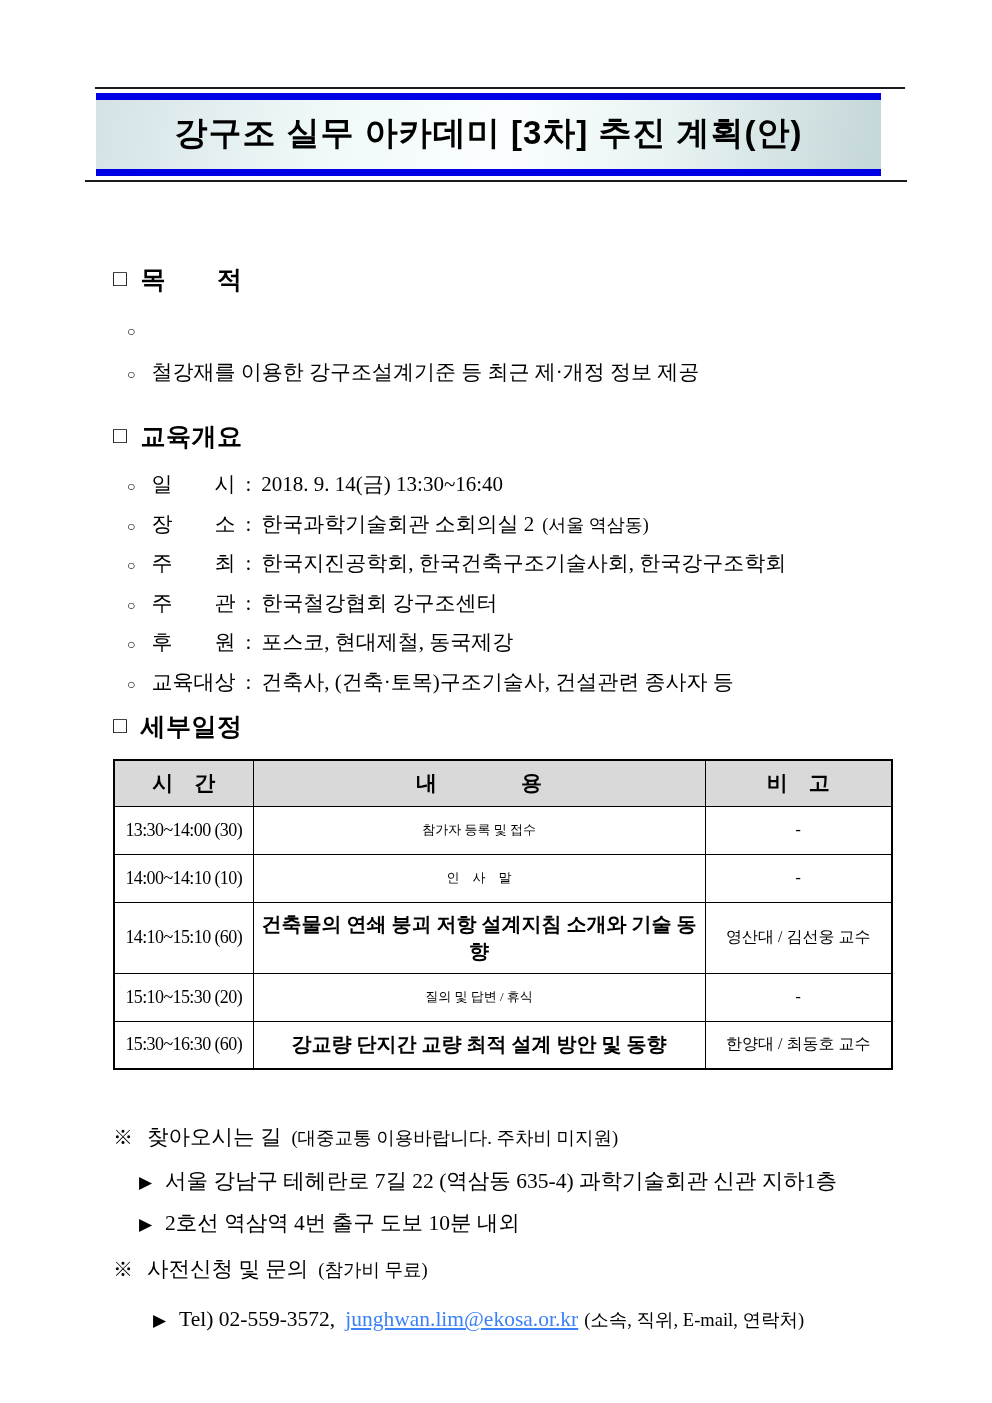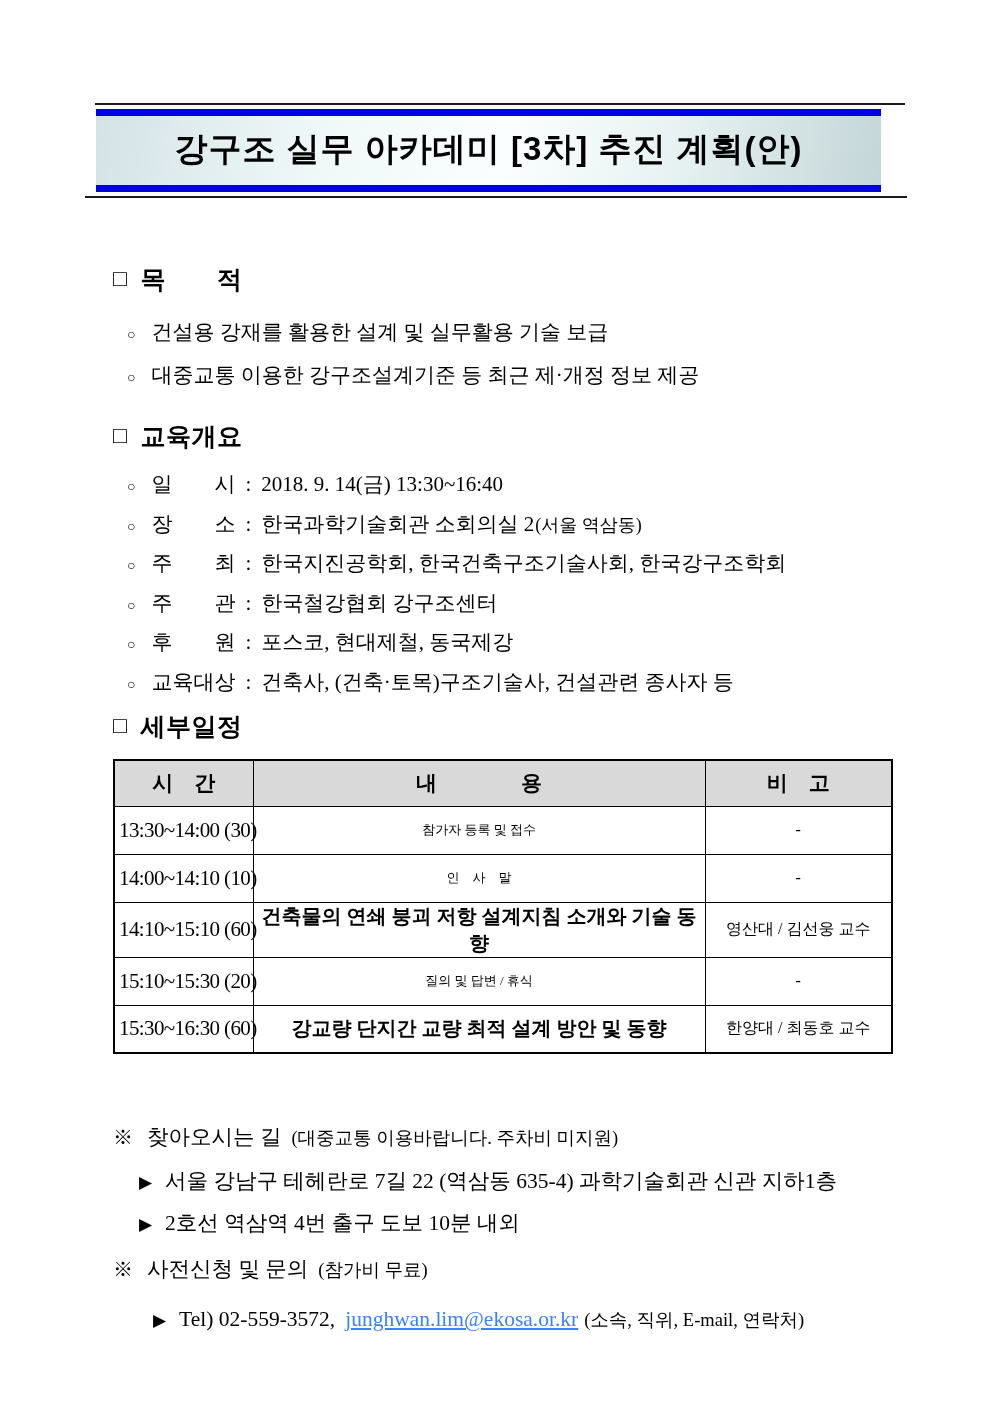--- a/index.html
+++ b/index.html
@@ -8,21 +8,21 @@
   .page {
     position: relative;
     width: 992px;
     height: 1403px;
     margin: 0 auto;
     background: #fff;
     overflow: hidden;
   }
 
   
-  .banner-block { position: absolute; left: 85px; top: 103px; width: 822px; }
+  .banner-block { position: absolute; left: 85px; top: 87px; width: 822px; }
   .rule { height: 2px; background: #1a1a1a; }
   .rule-top { margin-left: 10px; margin-right: 2px; }
   .rule-bottom { margin-right: 0; }
   .banner-box {
     margin: 4px 26px 4px 11px;
     border-top: 7px solid #0000e6;
     border-bottom: 7px solid #0000e6;
     background: linear-gradient(100deg, #d4e2e6 0%, #eff8f8 28%, #fbfefe 52%, #e9f3f3 72%, #c4d6d8 100%);
     text-align: center;
     padding: 11px 0 13px 0;
@@ -85,30 +85,30 @@
     border-collapse: collapse;
     border: 2px solid #000;
     table-layout: fixed;
   }
   .schedule-table col.c-time { width: 139px; }
   .schedule-table col.c-remark { width: 187px; }
   .schedule-table th, .schedule-table td {
     border: 1px solid #000;
     text-align: center;
     vertical-align: middle;
-    padding: 0 4px;
+    padding: 8px 4px;
   }
   .schedule-table thead th {
     background: #d9d9d9;
     height: 46px;
     font-size: 21px;
     font-weight: 700;
   }
   .schedule-table tbody td { height: 48px; }
-  .cell-time { font-size: 21px; letter-spacing: -0.6px; white-space: nowrap; }
+  .cell-time { font-size: 18px; letter-spacing: -0.6px; white-space: nowrap; }
   .cell-content { font-size: 13px; }
   .cell-content.bold-content { font-weight: 800; font-size: 20px; }
   .cell-remark { font-size: 16px; white-space: nowrap; }
 
   
   .note-block { position: absolute; left: 113px; width: 820px; }
   .nb-directions { top: 1120px; }
   .nb-registration { top: 1252px; }
   .note-title-row {
     display: flex;
@@ -147,25 +147,24 @@
   </div>
 
   <div class="sec-purpose">
     <div class="section-heading">
       <span class="section-box">□</span>
       <span>목　　적</span>
     </div>
     <div class="bullet-list">
       <div class="bullet-item">
         <span class="circle-bullet">○</span>
-        <span>건설용 강재를 활용한 설계 및 실무활용 기술 보급</span>
       </div>
       <div class="bullet-item">
         <span class="circle-bullet">○</span>
-        <span>대중교통 이용한 강구조설계기준 등 최근 제·개정 정보 제공</span>
+        <span>철강재를 이용한 강구조설계기준 등 최근 제·개정 정보 제공</span>
       </div>
     </div>
   </div>
 
   <div class="sec-overview">
     <div class="section-heading">
       <span class="section-box">□</span>
       <span>교육개요</span>
     </div>
     <div class="kv-list">
@@ -173,21 +172,21 @@
         <span class="circle-bullet">○</span>
         <span class="kv-label">일　　시</span>
         <span class="kv-colon">:</span>
         <span class="kv-value">2018. 9. 14(금) 13:30~16:40</span>
       </div>
       <div class="kv-row">
         <span class="circle-bullet">○</span>
         <span class="kv-label">장　　소</span>
         <span class="kv-colon">:</span>
         <span class="kv-value">한국과학기술회관 소회의실 2</span>
-        <span class="kv-note" style="margin-left:1px;">(서울 역삼동)</span>
+        <span class="kv-note" style="margin-left:8px;">(서울 역삼동)</span>
       </div>
       <div class="kv-row">
         <span class="circle-bullet">○</span>
         <span class="kv-label">주　　최</span>
         <span class="kv-colon">:</span>
         <span class="kv-value">한국지진공학회, 한국건축구조기술사회, 한국강구조학회</span>
       </div>
       <div class="kv-row">
         <span class="circle-bullet">○</span>
         <span class="kv-label">주　　관</span>

